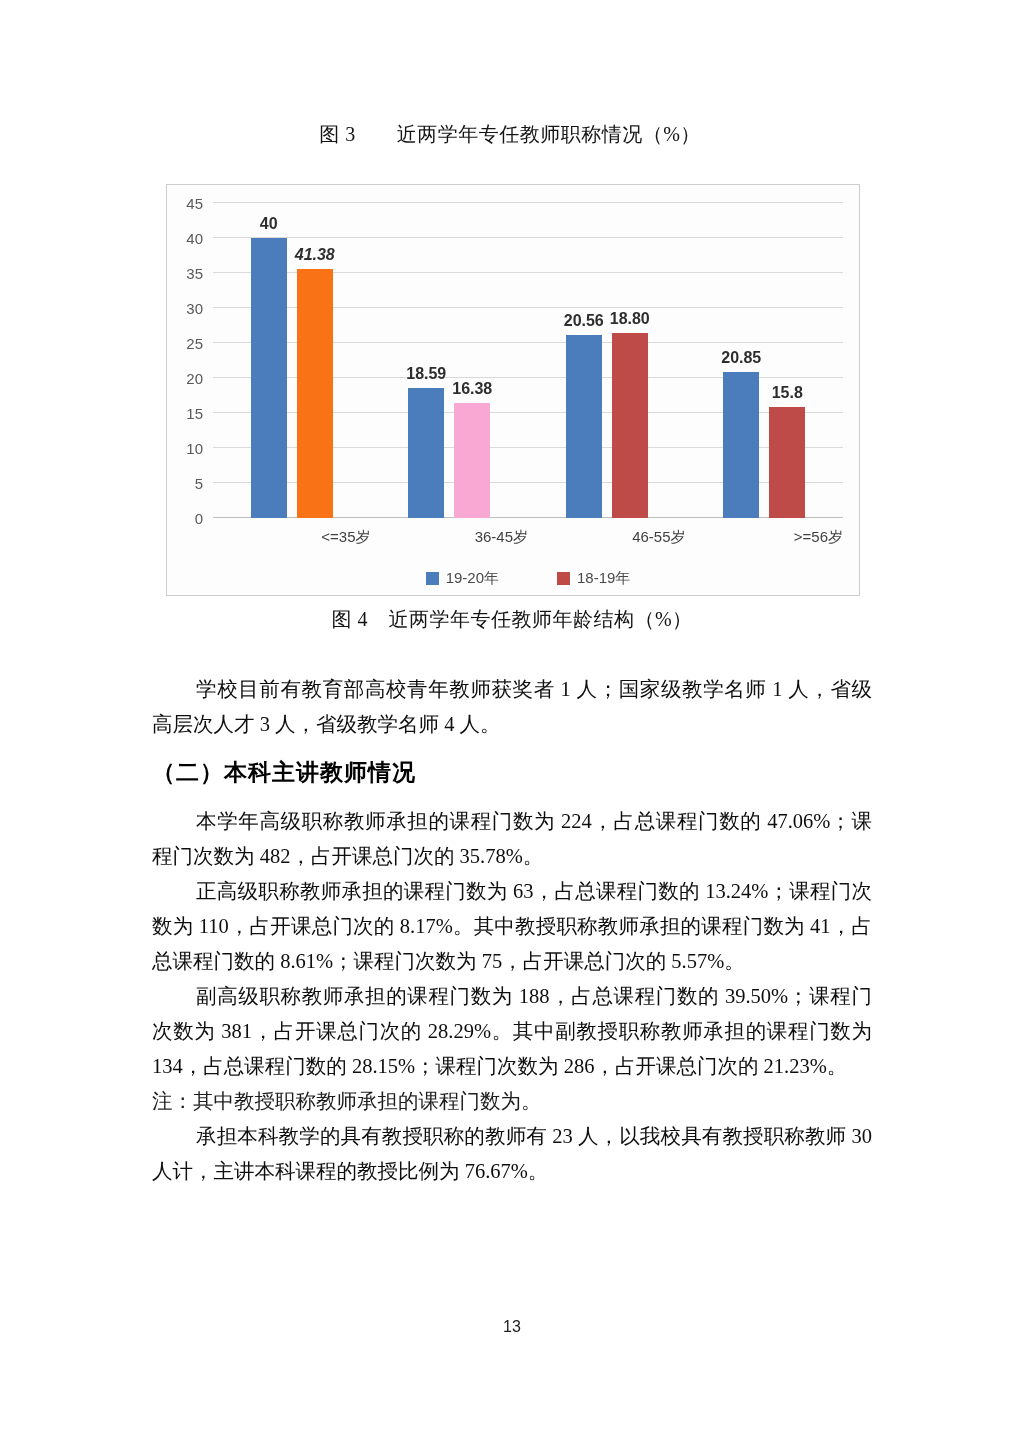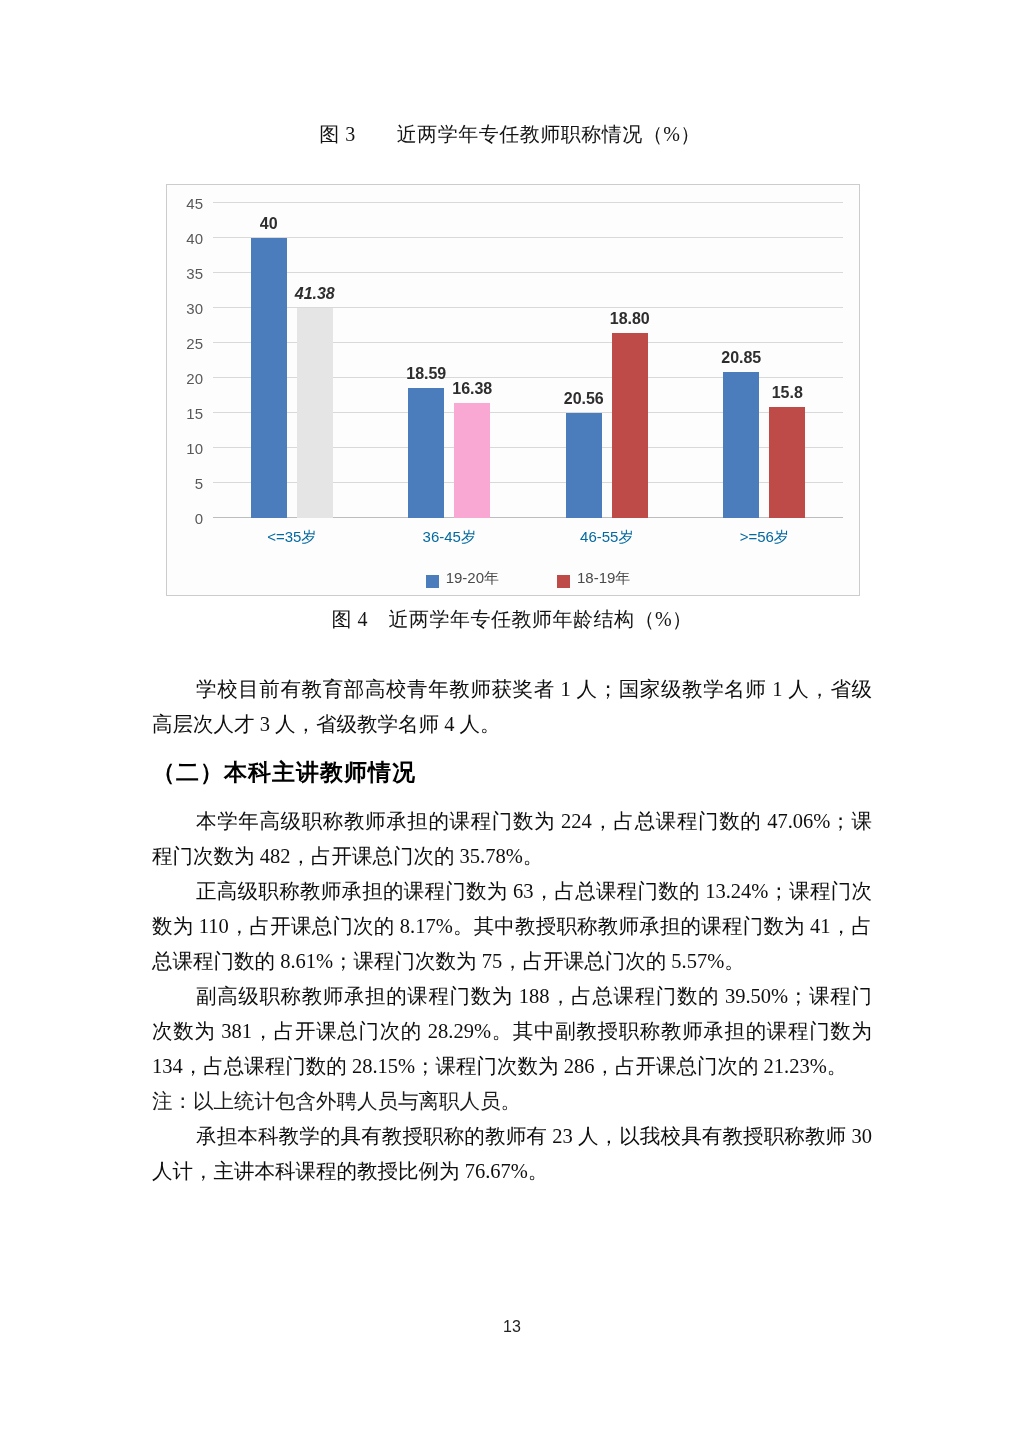--- a/index.html
+++ b/index.html
@@ -92,32 +92,32 @@
     color: #2e2e2e;
     white-space: nowrap;
   }
   .x-axis {
     display: flex;
     margin-left: 36px;
     margin-top: 10px;
   }
   .x-label {
     flex: 1;
-    text-align: center;
+    text-align: right;
     font-size: 15px;
-    color: #0369a1;
+    color: #404040;
   }
   .legend {
     display: flex;
     justify-content: center;
     gap: 58px;
     margin-top: 22px;
     margin-left: 36px;
   }
-  .legend-item { display: flex; align-items: flex-end; gap: 7px; }
+  .legend-item { display: flex; align-items: center; gap: 7px; }
   .legend-swatch { width: 13px; height: 13px; }
   .legend-label { font-size: 15px; color: #4a4a4a; }
 
   
   .body-text {
     position: absolute;
     top: 672px;
     left: 152px;
     width: 720px;
     font-size: 20.5px;
@@ -178,34 +178,34 @@
             <div class="gridline" style="bottom: 175px;"></div>
             <div class="gridline" style="bottom: 210px;"></div>
             <div class="gridline" style="bottom: 245px;"></div>
             <div class="gridline" style="bottom: 280px;"></div>
             <div class="gridline" style="bottom: 315px;"></div>
           <div class="groups" id="groups">
               <div class="bar-group">
                 <div class="bar" style="height: 280px; background: rgb(75, 125, 188);">
                   <span class="bar-label">40</span>
                 </div>
-                <div class="bar" style="height: 210px; background: #e5e5e5; font-style: italic;">
+                <div class="bar" style="height: 249px; background: #f97316; font-style: italic;">
                   <span class="bar-label">41.38</span>
                 </div>
               </div>
               <div class="bar-group">
                 <div class="bar" style="height: 130.13px; background: rgb(75, 125, 188);">
                   <span class="bar-label">18.59</span>
                 </div>
                 <div class="bar" style="height: 114.66px; background: #f9a8d4;">
                   <span class="bar-label">16.38</span>
                 </div>
               </div>
               <div class="bar-group">
-                <div class="bar" style="height: 105px; background: rgb(75, 125, 188);">
+                <div class="bar" style="height: 183px; background: rgb(75, 125, 188);">
                   <span class="bar-label">20.56</span>
                 </div>
                 <div class="bar" style="height: 185.08px; background: rgb(190, 75, 72);">
                   <span class="bar-label">18.80</span>
                 </div>
               </div>
               <div class="bar-group">
                 <div class="bar" style="height: 145.95px; background: rgb(75, 125, 188);">
                   <span class="bar-label">20.85</span>
                 </div>
@@ -236,19 +236,19 @@
   </div>
 
   <div class="fig-caption fig4-caption">图 4　近两学年专任教师年龄结构（%）</div>
 
   <div class="body-text">
     <p class="para">学校目前有教育部高校青年教师获奖者 1 人；国家级教学名师 1 人，省级高层次人才 3 人，省级教学名师 4 人。</p>
     <p class="section-heading">（二）本科主讲教师情况</p>
     <p class="para">本学年高级职称教师承担的课程门数为 224，占总课程门数的 47.06%；课程门次数为 482，占开课总门次的 35.78%。</p>
     <p class="para">正高级职称教师承担的课程门数为 63，占总课程门数的 13.24%；课程门次数为 110，占开课总门次的 8.17%。其中教授职称教师承担的课程门数为 41，占总课程门数的 8.61%；课程门次数为 75，占开课总门次的 5.57%。</p>
     <p class="para">副高级职称教师承担的课程门数为 188，占总课程门数的 39.50%；课程门次数为 381，占开课总门次的 28.29%。其中副教授职称教师承担的课程门数为 134，占总课程门数的 28.15%；课程门次数为 286，占开课总门次的 21.23%。</p>
-    <p class="note">注：以上统计包含外聘人员与离职人员。</p>
+    <p class="note">注：其中教授职称教师承担的课程门数为。</p>
     <p class="para">承担本科教学的具有教授职称的教师有 23 人，以我校具有教授职称教师 30 人计，主讲本科课程的教授比例为 76.67%。</p>
   </div>
 
   <div class="page-num">13</div>
 
 </div>
 
 </body></html>

